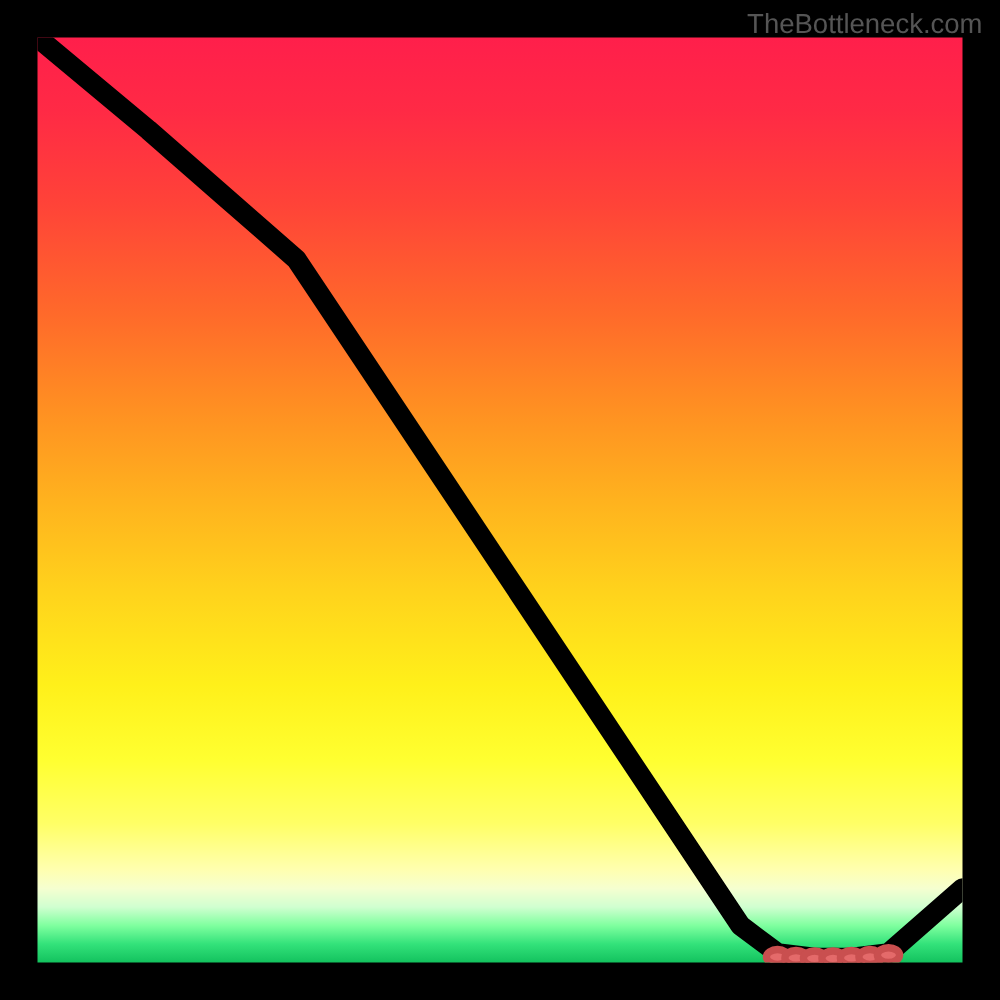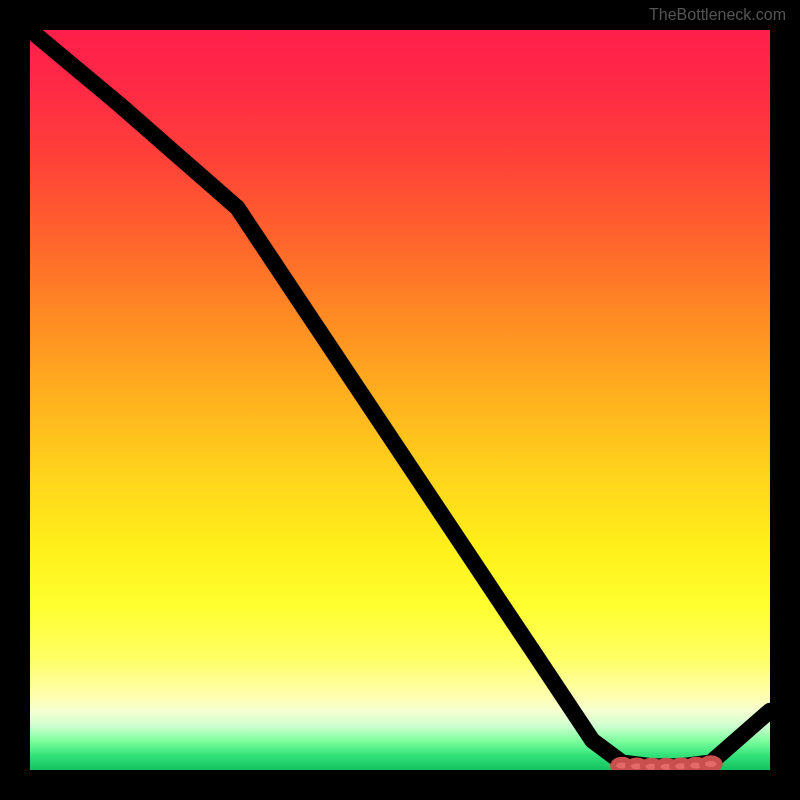--- a/index.html
+++ b/index.html
@@ -9,21 +9,21 @@
     background: #000;
     position: relative;
     font-family: Arial, Helvetica, sans-serif;
     overflow: hidden;
   }
   .watermark {
     position: absolute;
     top: 6px;
     right: 14px;
     color: #555;
-    font-size: 16px;
+    font-size: 22px;
     font-weight: 500;
     z-index: 5;
     user-select: none;
   }
   .plot-area {
     position: absolute;
     left: 30px;
     top: 30px;
     width: 740px;
     height: 740px;

